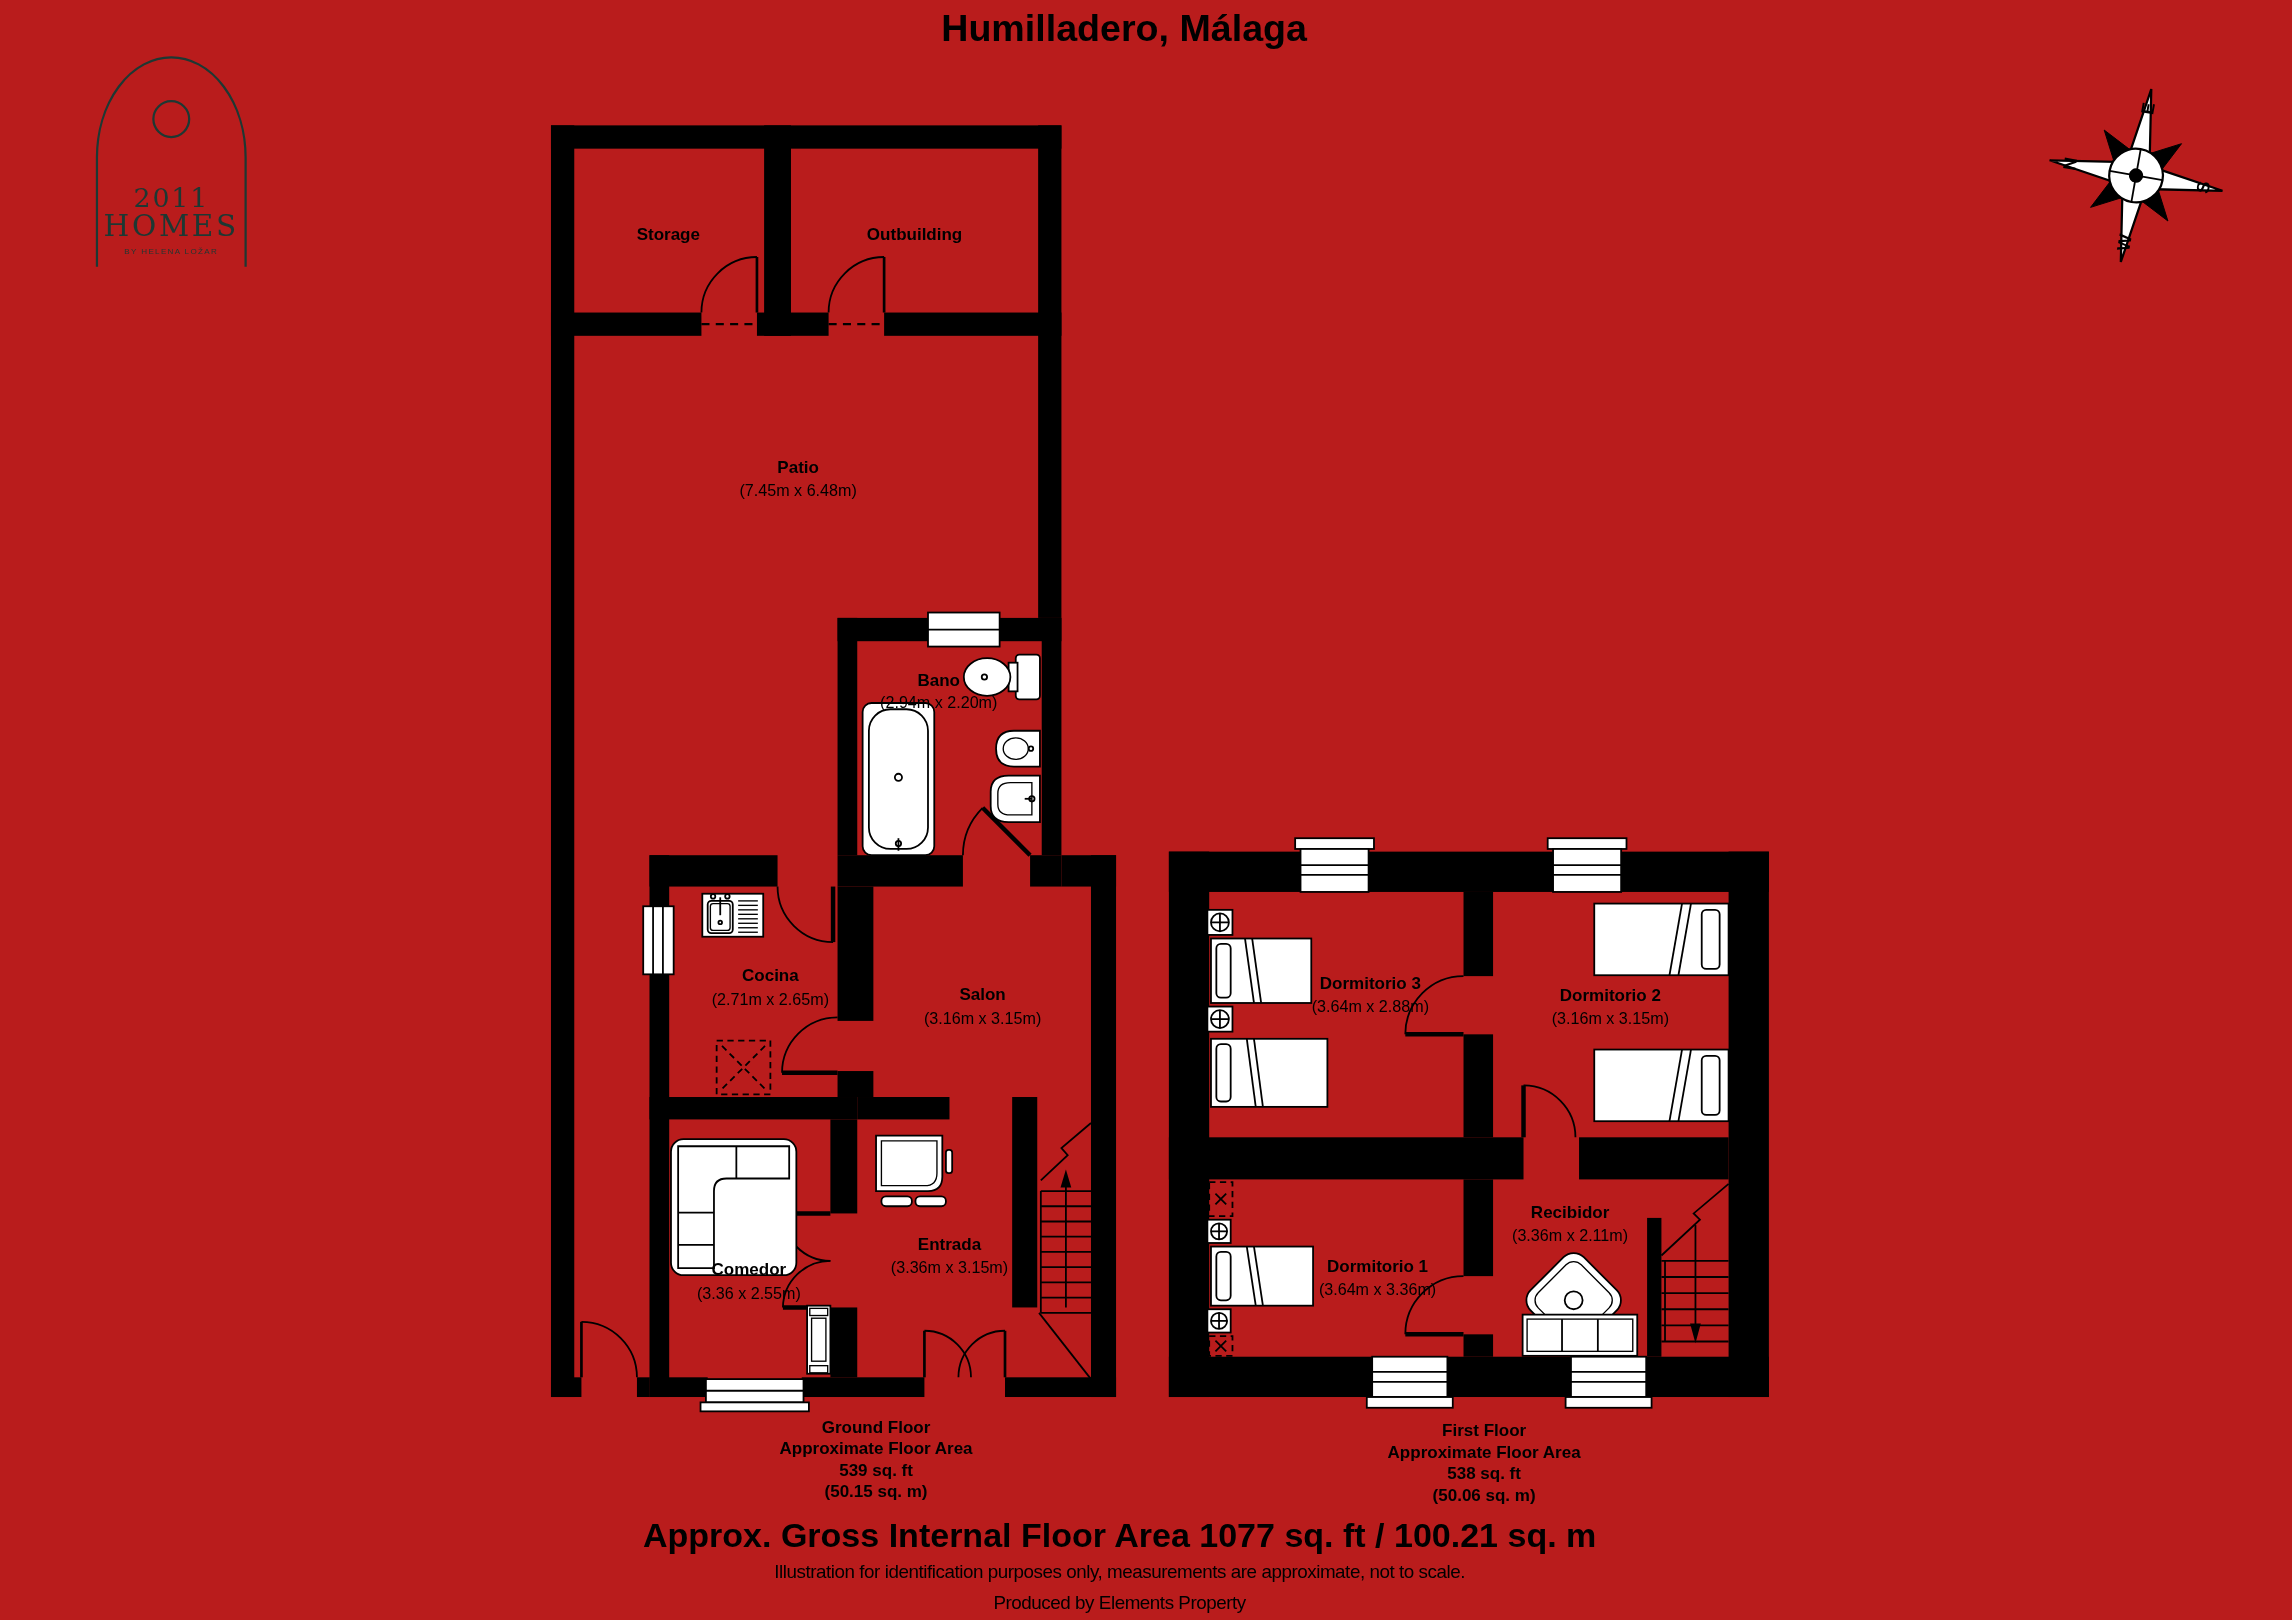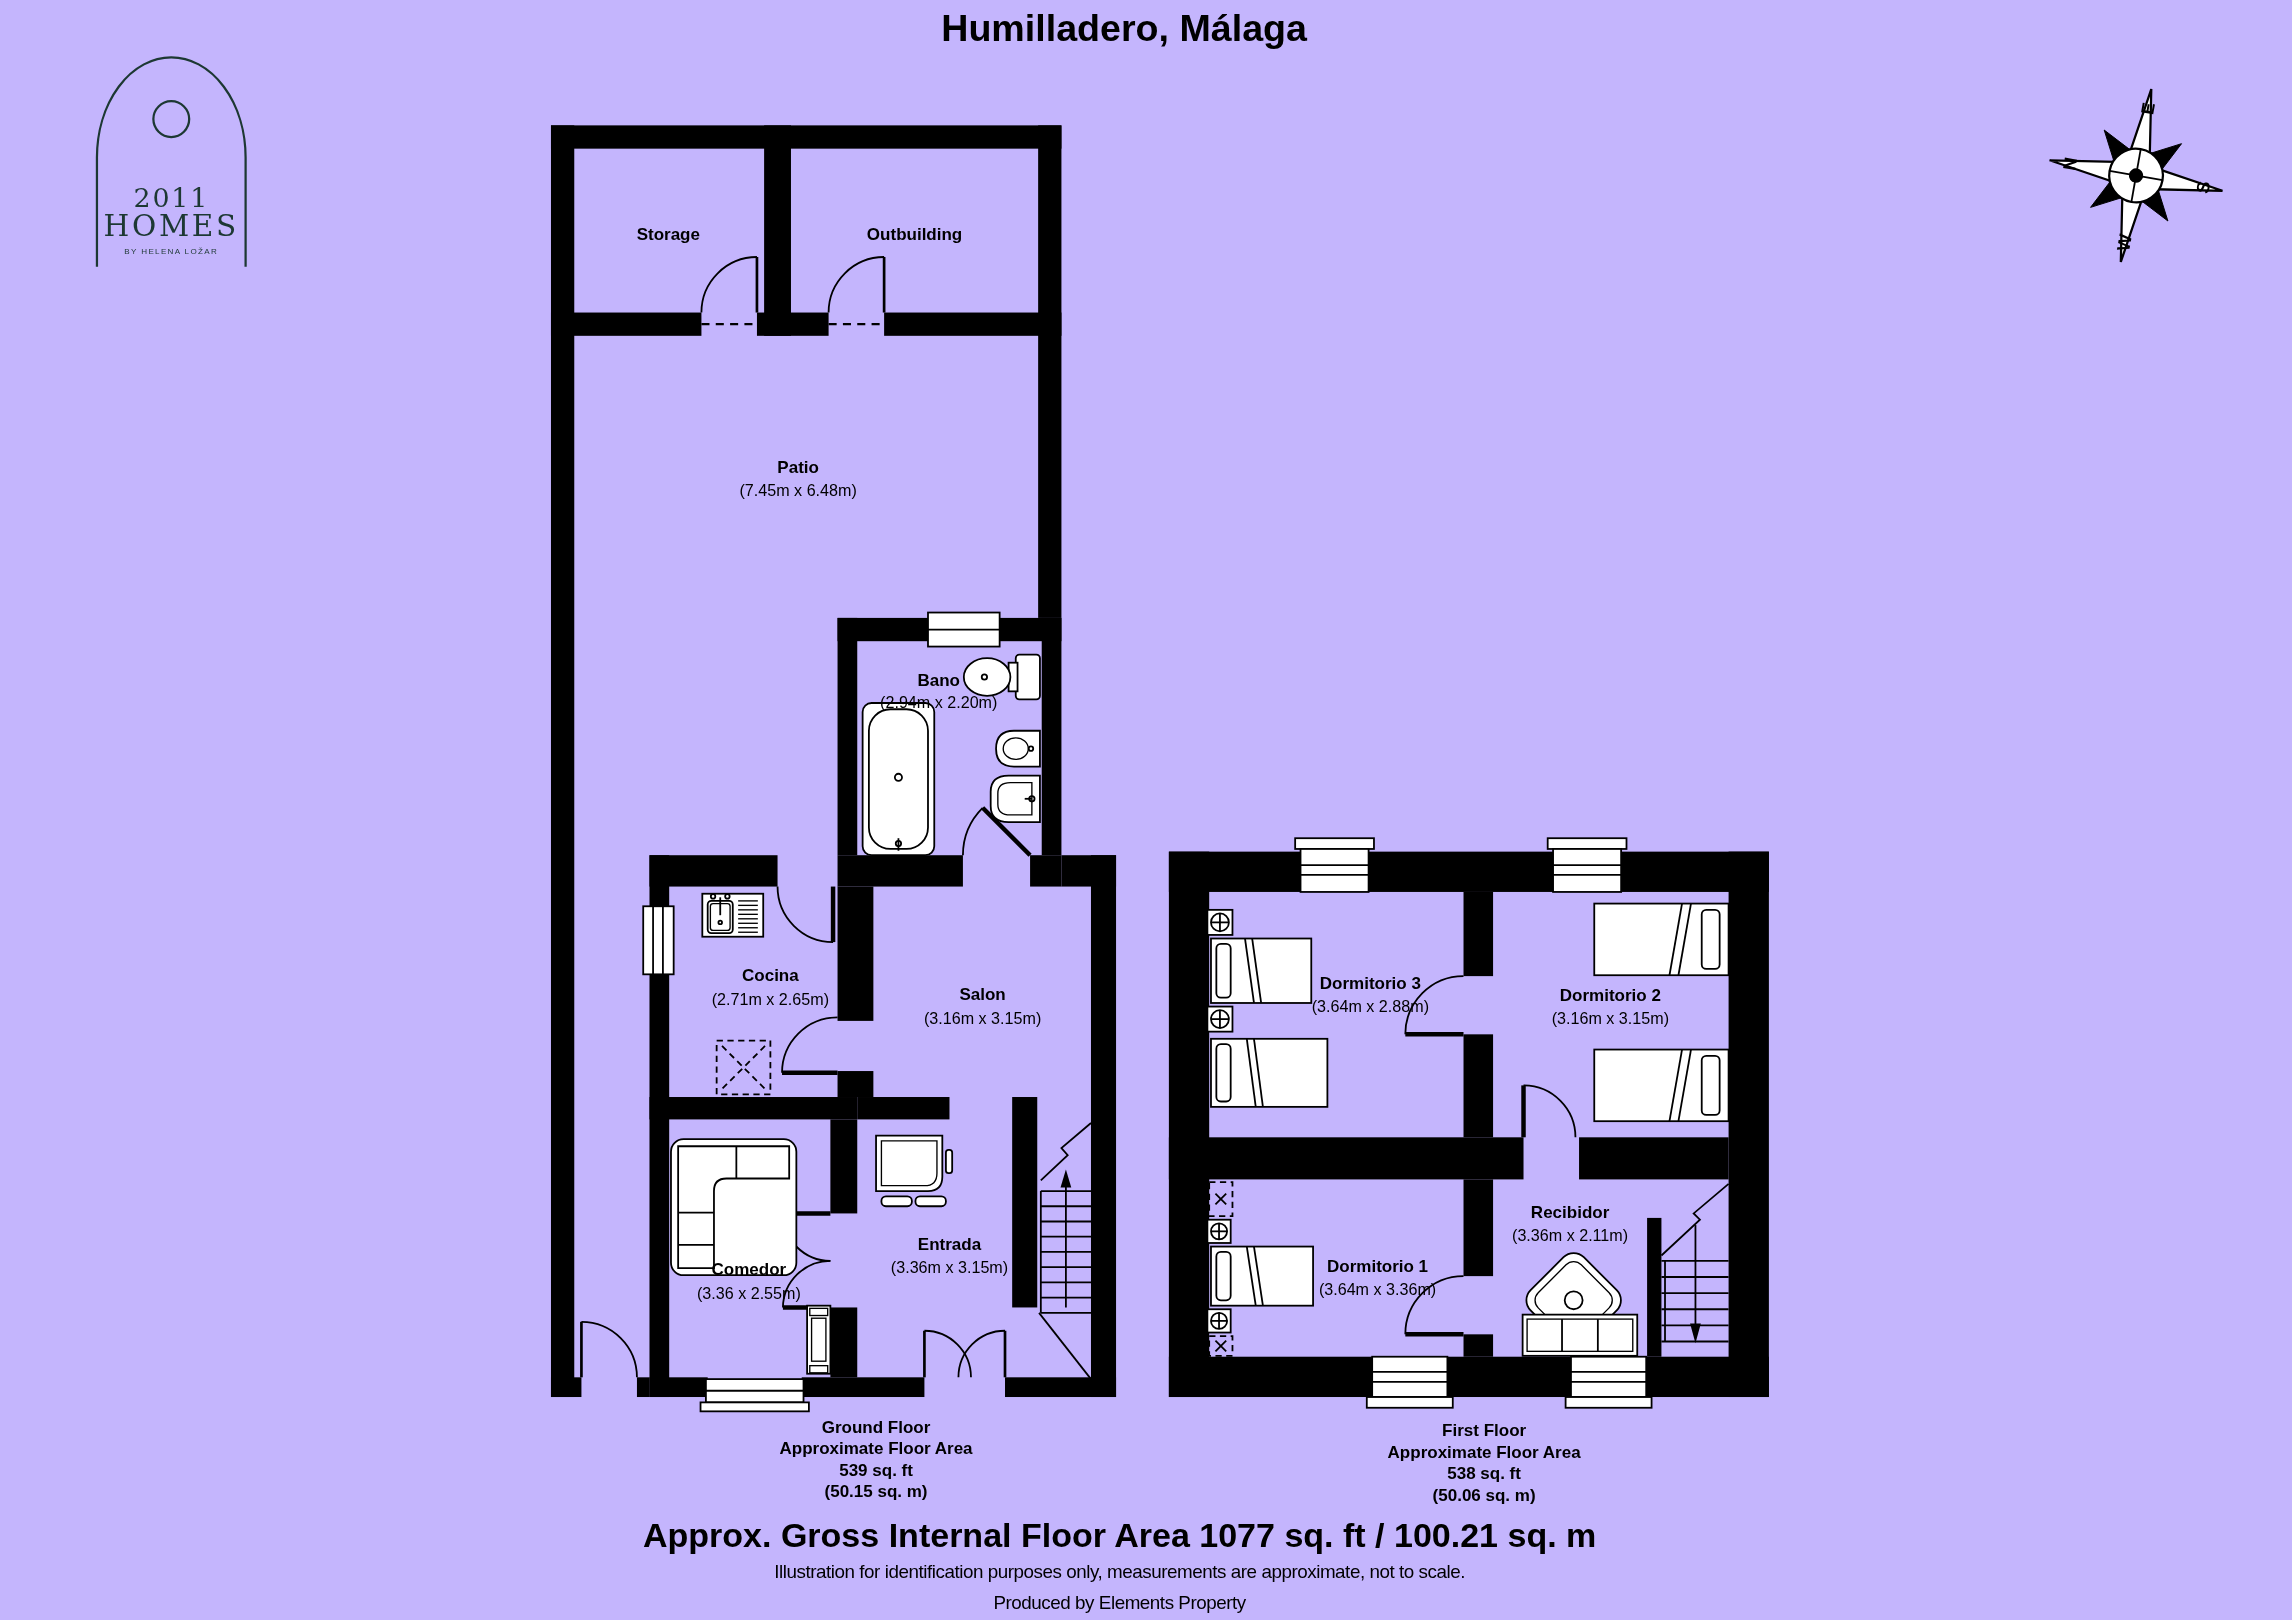--- a/index.html
+++ b/index.html
@@ -1,16 +1,16 @@
 <!DOCTYPE html>
 <html style="font-size:14.3px"><head>
 <meta charset="utf-8">
 <style>
   html,body{margin:0;padding:0;background:#fff;}
-  .page{width:2293px;height:1620px;position:relative;background:#c4b5fd;font-family:"Liberation Sans",sans-serif;}
+  .page{width:2293px;height:1620px;position:relative;background:#b91c1c;font-family:"Liberation Sans",sans-serif;}
   svg{display:block;}
   svg text{fill:#000;}
   .wall{fill:#000;stroke:none;}
   .thin{fill:#fff;stroke:#000;stroke-width:2;}
   .thinNF{fill:none;stroke:#000;stroke-width:2;}
   .thin15{fill:none;stroke:#000;stroke-width:1.5;}
   .leaf{stroke:#000;stroke-width:5;fill:none;}
   .leaf3{stroke:#000;stroke-width:3;fill:none;}
   .arc{fill:none;stroke:#000;stroke-width:2;}
   .dashline{stroke:#000;stroke-width:2.5;fill:none;stroke-dasharray:9 7;}

